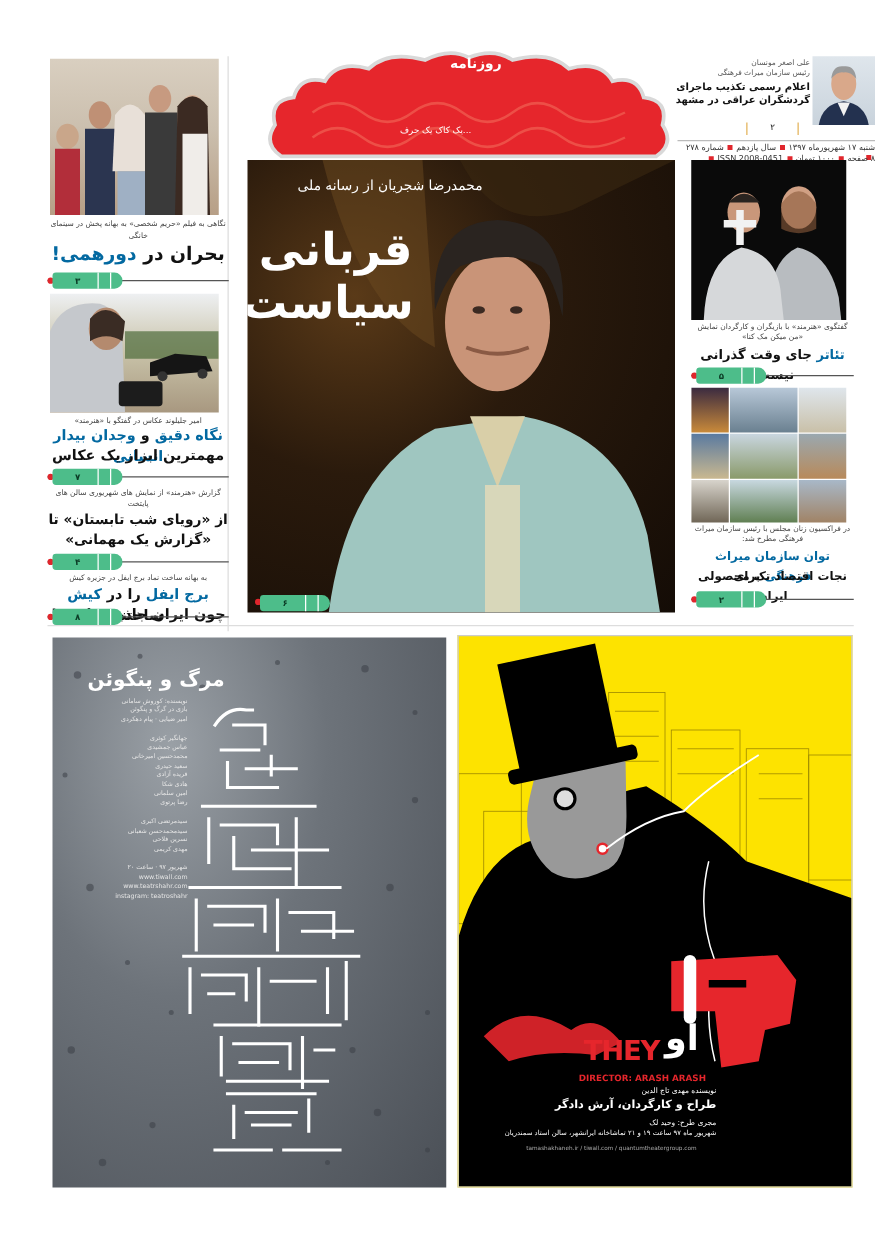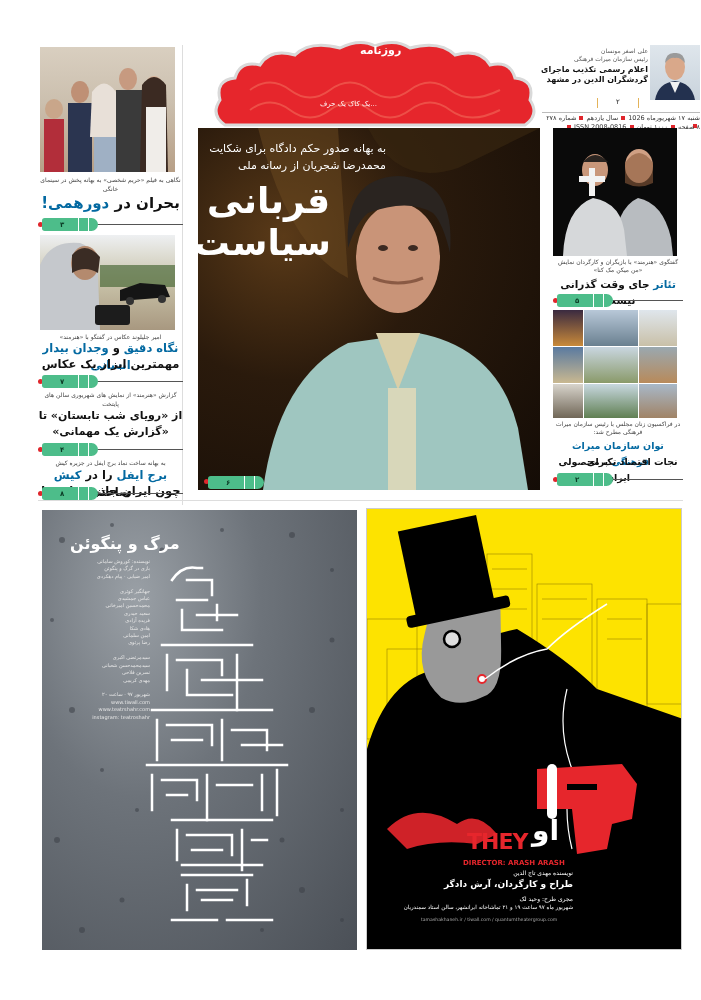--- a/index.html
+++ b/index.html
@@ -78,28 +78,28 @@
     <svg width="50" height="55" viewBox="0 0 50 55">
       <path d="M5,55 Q8,38 25,36 Q42,38 45,55 Z" fill="#23314f"></path>
       <path d="M20,37 L25,48 L30,37 Z" fill="#f2f2f2"></path>
       <ellipse cx="25" cy="22" rx="10" ry="13" fill="#d9a88a"></ellipse>
       <path d="M15,18 Q16,7 25,8 Q34,7 35,18 Q30,12 25,13 Q20,12 15,18 Z" fill="#9a9a9a"></path>
     </svg>
   </div>
   <div class="tr-small" style="top:2px;">علی اصغر مونسان</div>
   <div class="tr-small" style="top:10px;">رئیس سازمان میراث فرهنگی</div>
   <div class="tr-head" style="top:20px;">اعلام رسمی تکذیب ماجرای</div>
-  <div class="tr-head" style="top:30px;">گردشگران الدین در مشهد</div>
+  <div class="tr-head" style="top:30px;">گردشگران عراقی در مشهد</div>
   <div class="tr-page">۲</div>
 </div>
 <div class="info-row" style="left:542px; top:112px;">
-  <span>شنبه ۱۷ شهریورماه 1026</span><span class="sq"></span><span>سال یازدهم</span><span class="sq"></span><span>شماره ۲۷۸</span><span class="sq"></span>
+  <span>شنبه ۱۷ شهریورماه ۱۳۹۷</span><span class="sq"></span><span>سال یازدهم</span><span class="sq"></span><span>شماره ۲۷۸</span><span class="sq"></span>
 </div>
 <div class="info-row" style="left:542px; top:122px; border-top:none;">
-  <span>۸ صفحه</span><span class="sq"></span><span>۱۰۰۰ تومان</span><span class="sq"></span><span>ISSN 2008-0816</span><span class="sq"></span>
+  <span>۸ صفحه</span><span class="sq"></span><span>۱۰۰۰ تومان</span><span class="sq"></span><span>ISSN 2008-0451</span><span class="sq"></span>
 </div>
 
 <div class="leftcol">
 
   <div class="photo" style="left:2px; top:2px; width:135px; height:125px; background:linear-gradient(180deg,#d9cfc0 0%,#cbbfae 45%,#b79f86 100%);">
     <svg width="135" height="125" viewBox="0 0 135 125">
       <ellipse cx="14" cy="62" rx="9" ry="10" fill="#c9a68a"></ellipse>
         <rect x="4" y="72" width="20" height="53" fill="#b22e3a"></rect>
       <ellipse cx="40" cy="45" rx="9" ry="11" fill="#bf9075"></ellipse>
         <rect x="28" y="56" width="24" height="69" fill="#2b3550"></rect>
@@ -190,21 +190,20 @@
     <path d="M65,362 Q80,250 150,215 L220,205 Q300,220 320,300 L330,362 Z" fill="#9fc6c0"></path>
     <path d="M178,205 L200,262 L222,205 Z" fill="#d9cfa8"></path>
     <rect x="190" y="260" width="28" height="102" fill="#e2d9b8" opacity="0.85"></rect>
     <ellipse cx="200" cy="130" rx="42" ry="55" fill="#c99478"></ellipse>
     <path d="M150,120 Q145,50 200,48 Q258,50 252,125 Q245,95 235,85 Q210,70 170,85 Q158,95 150,120 Z" fill="#2a2420"></path>
     <path d="M175,150 Q200,160 225,150" stroke="#8a5a44" stroke-width="3" fill="none"></path>
     <ellipse cx="185" cy="120" rx="5" ry="3" fill="#3b2a22"></ellipse>
       <ellipse cx="215" cy="120" rx="5" ry="3" fill="#3b2a22"></ellipse>
   </svg>
   <div class="kicker">
-    <div>به بهانه صدور حکم دادگاه برای شکایت</div>
     <div>محمدرضا شجریان از رسانه ملی</div>
   </div>
   <div class="big">
     <div>قربانی</div>
     <div>سیاست!</div>
   </div>
   <div class="pagebar" style="left:6px; top:348px; width:60px;">
     <div class="dot" style="top:3px;"></div>
     <div class="pill" style="width:56px;">
         <span>۶</span>

